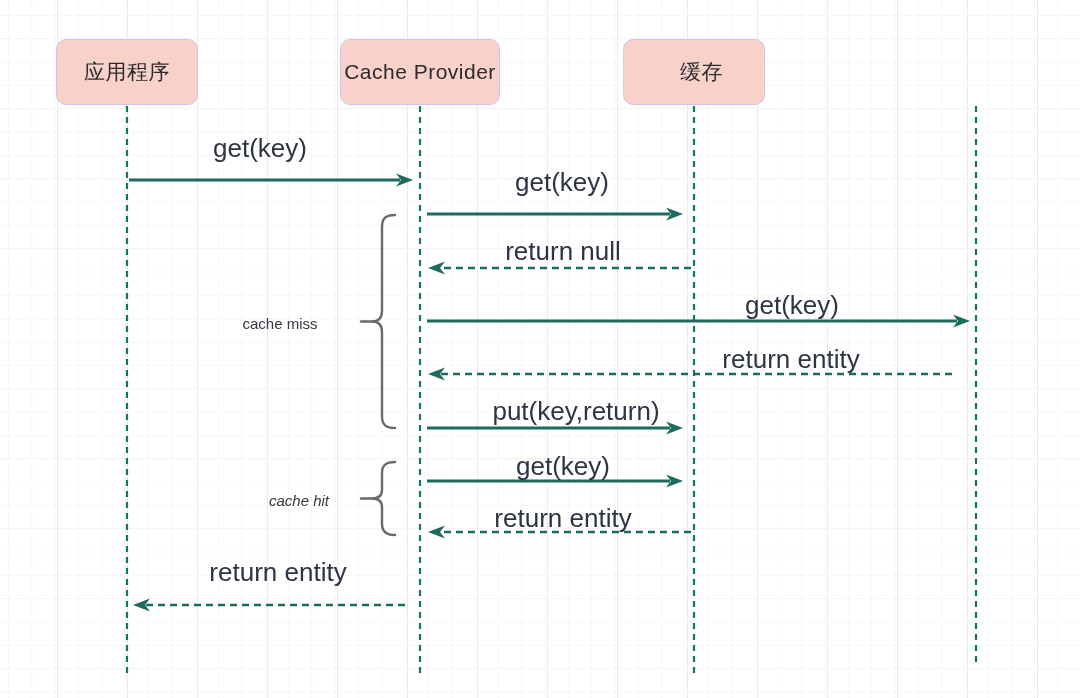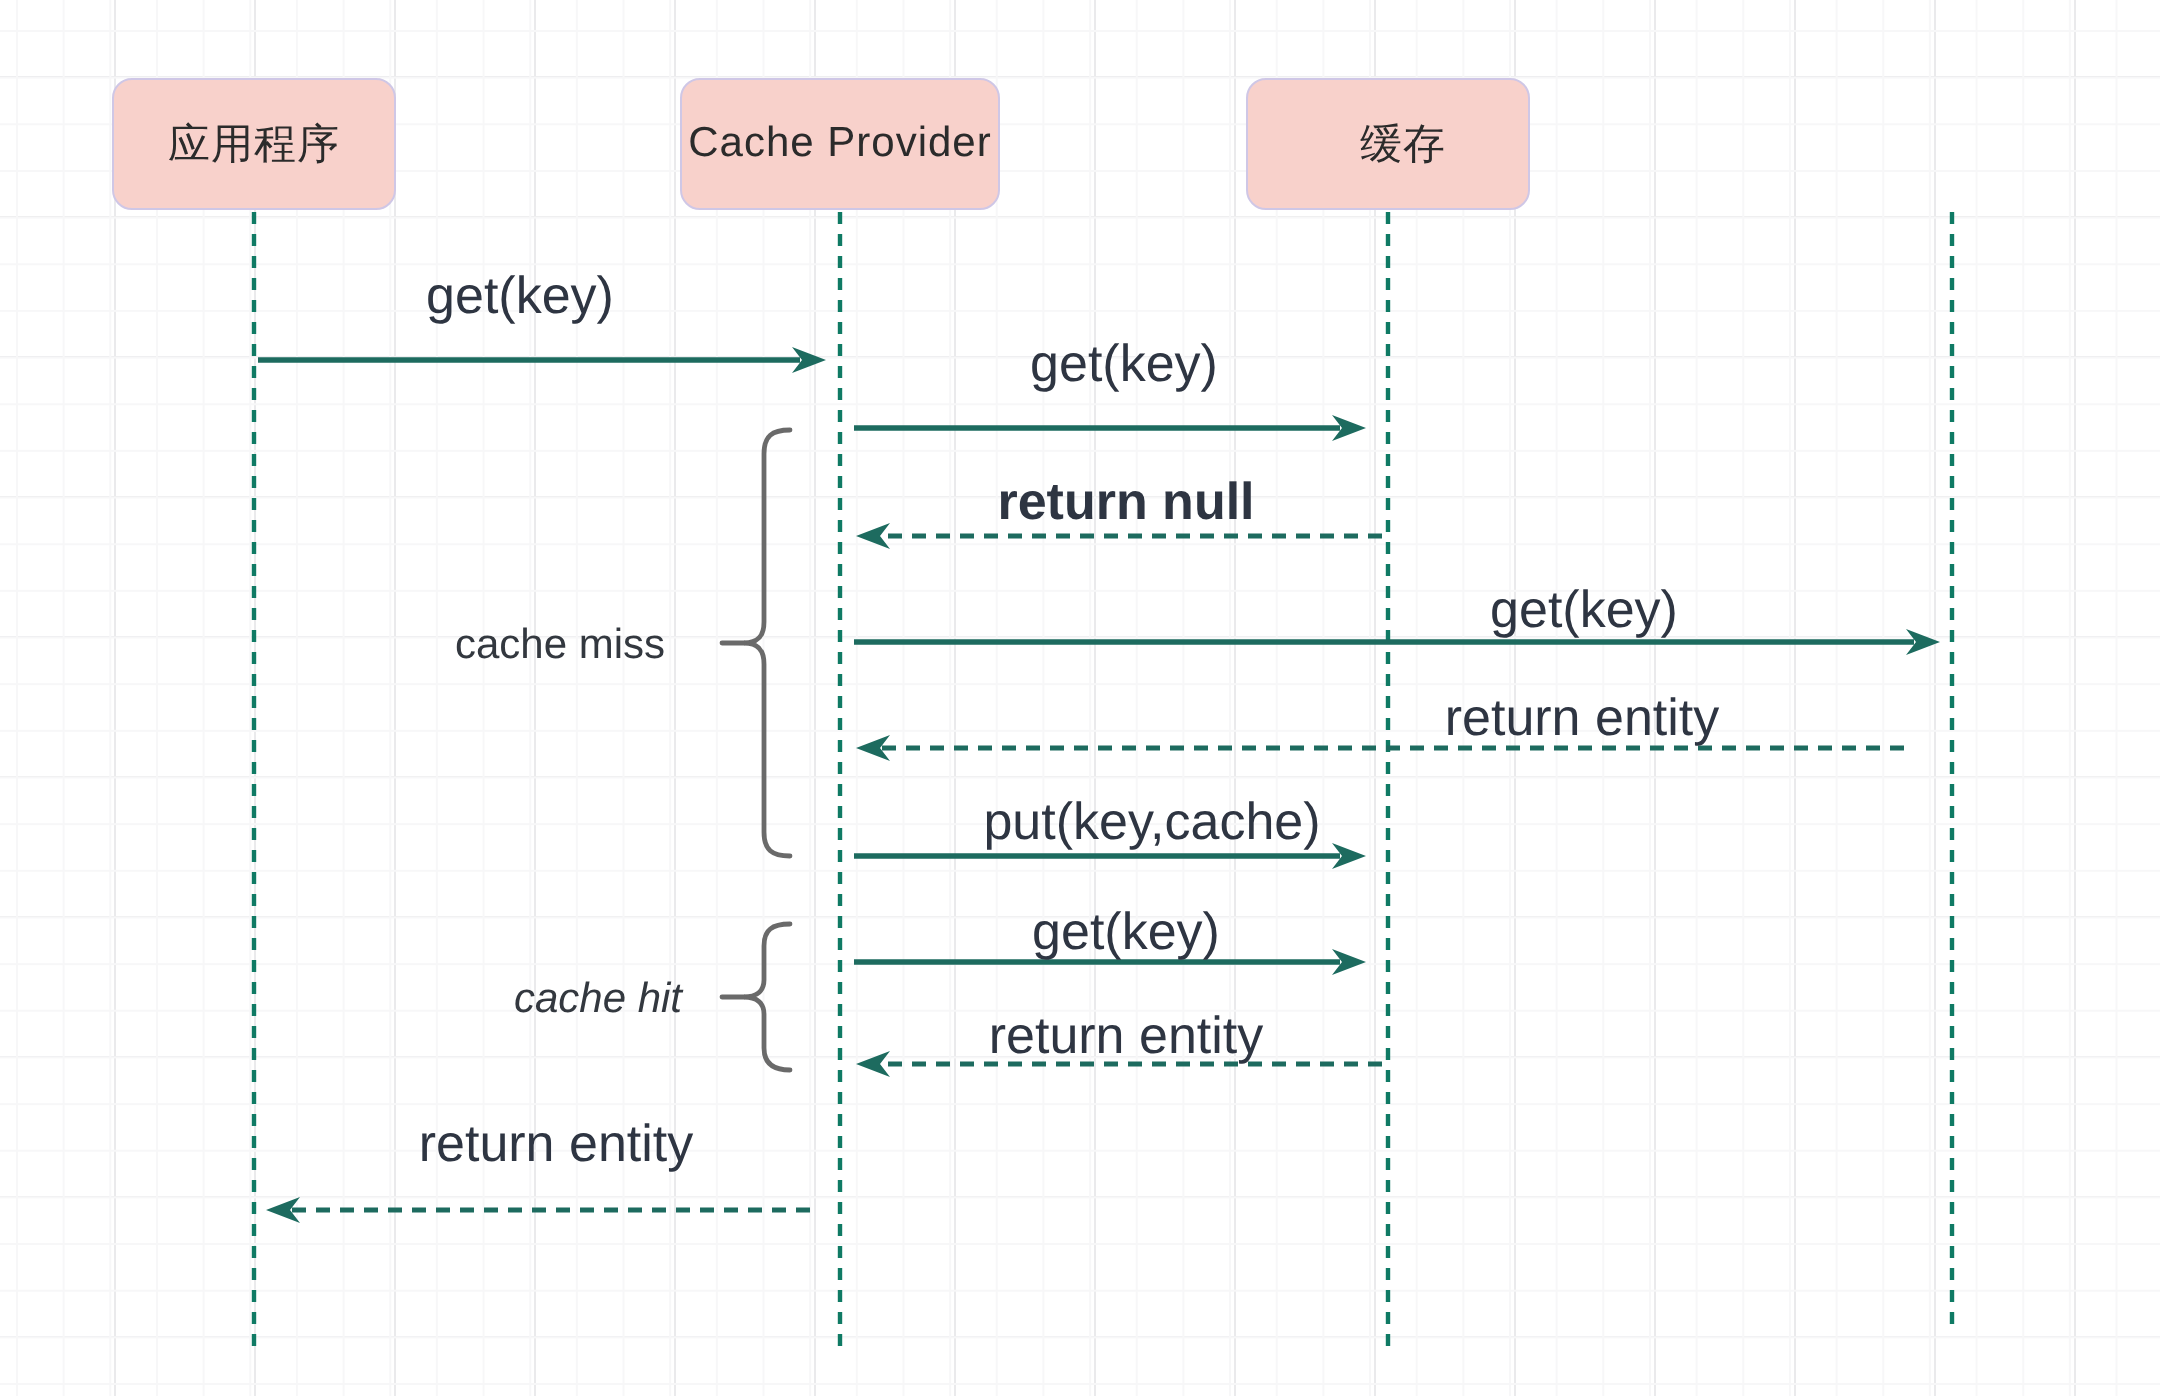--- a/index.html
+++ b/index.html
@@ -49,21 +49,21 @@
     position: absolute;
     transform: translate(-50%, -50%);
     font-size: 26px;
     color: #2e3542;
     white-space: nowrap;
   }
 
   .group-label {
     position: absolute;
     transform: translate(-50%, -50%);
-    font-size: 21px;
+    font-size: 15px;
     color: #33383f;
     white-space: nowrap;
   }
 
   .watermark {
     position: absolute;
     right: 8px;
     top: 666px;
     font-size: 18px;
     color: #c6c6c6;
@@ -124,24 +124,24 @@
   </div>
   <div class="actor-box actor-1">
     <span>应用程序</span>
   </div>
   <div class="actor-box actor-3">
     <span>缓存</span>
   </div>
 
   <div class="msg-label" style="left:260px; top:148px;">get(key)</div>
   <div class="msg-label" style="left:562px; top:182px;">get(key)</div>
-  <div class="msg-label" style="left:563px; top:251px;font-weight:bold;">return null</div>
+  <div class="msg-label" style="left:563px; top:251px;">return null</div>
   <div class="msg-label" style="left:792px; top:305px;">get(key)</div>
   <div class="msg-label" style="left:791px; top:359px;">return entity</div>
-  <div class="msg-label" style="left:576px; top:411px;">put(key,cache)</div>
+  <div class="msg-label" style="left:576px; top:411px;">put(key,return)</div>
   <div class="msg-label" style="left:563px; top:466px;">get(key)</div>
   <div class="msg-label" style="left:563px; top:518px;">return entity</div>
   <div class="msg-label" style="left:278px; top:572px;">return entity</div>
 
   <div class="group-label" style="left:280px; top:323px;">cache miss</div>
   <div class="group-label" style="left:299px; top:500px;font-style:italic;">cache hit</div>
 
 
 </div>
 

